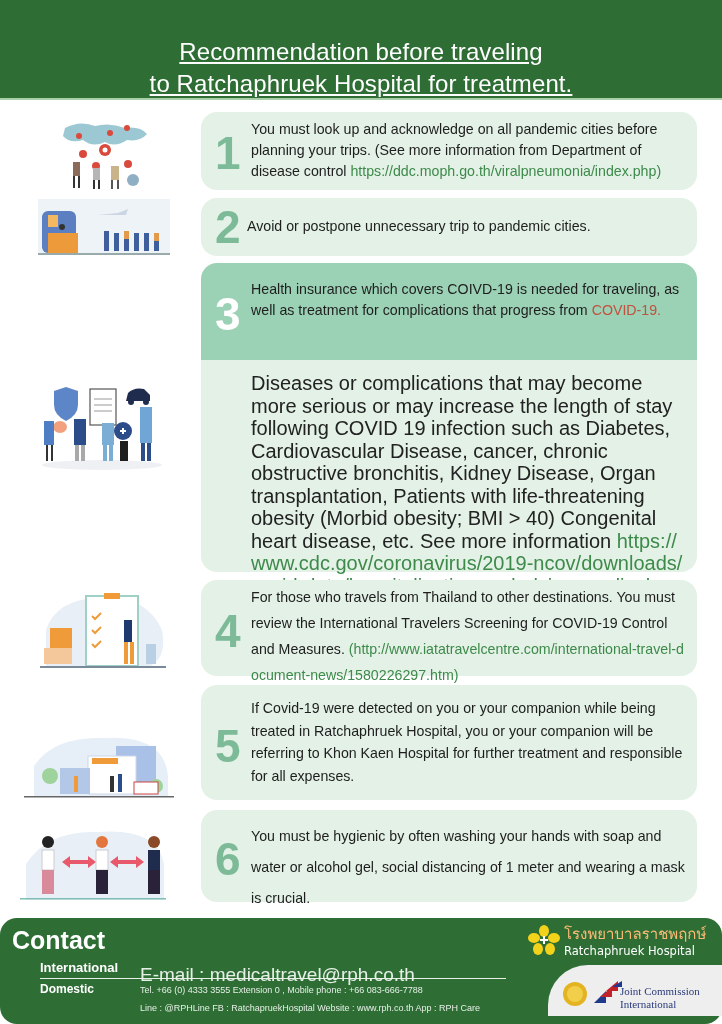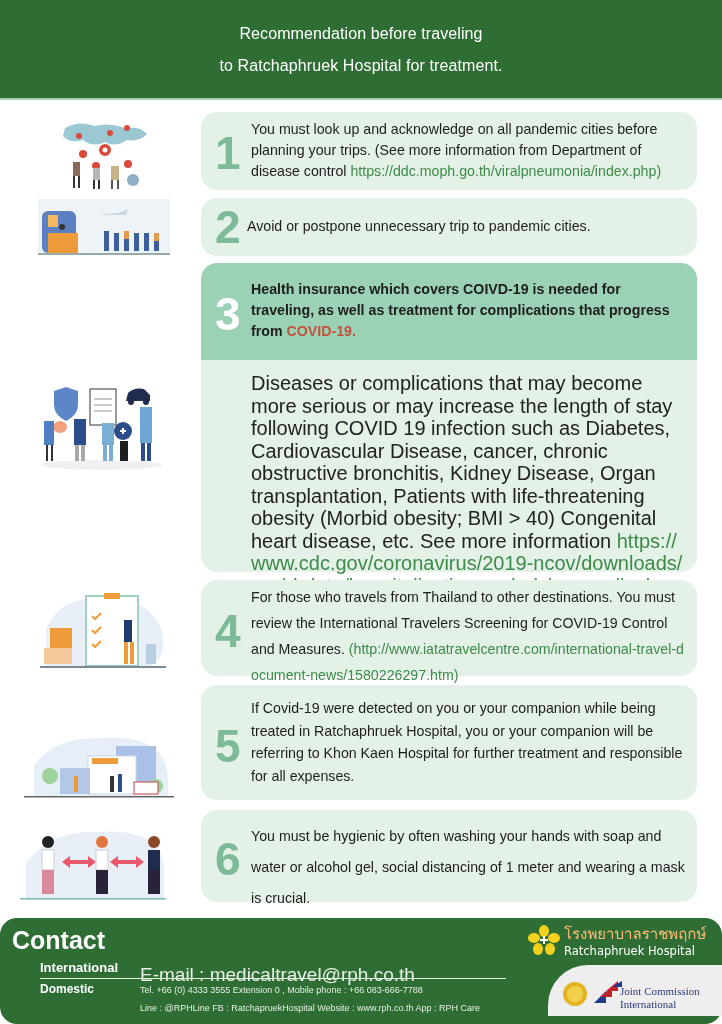--- a/index.html
+++ b/index.html
@@ -5,21 +5,21 @@
   * { box-sizing: border-box; margin: 0; padding: 0; }
   html, body { width: 722px; height: 1024px; background: #ffffff; overflow: hidden; }
   body { font-family: "Liberation Sans", "DejaVu Sans", sans-serif; color: #222; position: relative; }
 
   .header {
     position: absolute; left: 0; top: 0; width: 722px; height: 100px;
     background: #2e6e35; color: #fff; text-align: center;
     border-bottom: 2px solid #a9cfa8;
   }
   .header .title {
-    font-size: 16px; line-height: 32px; padding-top: 18px; letter-spacing: 0.1px;
+    font-size: 24px; line-height: 32px; padding-top: 36px; letter-spacing: 0.1px; text-decoration: underline;
   }
 
   .card {
     position: absolute; left: 201px; width: 496px;
     background: #e3f1e6; border-radius: 16px;
   }
   .card .num {
     position: absolute; left: 14px; font-size: 46px; font-weight: bold;
     color: #7dba98; line-height: 1;
   }
@@ -194,21 +194,21 @@
 </div>
 
 <div class="card" style="top:198px; height:58px;">
   <div class="num" style="top:6px;">2</div>
   <div class="text" style="top:18px; left:46px;">Avoid or postpone unnecessary trip to pandemic cities.</div>
 </div>
 
 <div class="card3-top">
   <div class="card" style="position:absolute; left:0; top:0; width:496px; height:97px; background:transparent;">
     <div class="num" style="top:28px; color:#ffffff;">3</div>
-    <div class="text" style="top:16px;font-weight:bold;">
+    <div class="text" style="top:16px;">
       <span>Health insurance which covers COIVD-19 is needed for traveling, as well as treatment for complications that progress from </span><span class="red">COVID-19.</span>
     </div>
   </div>
 </div>
 <div class="card3-bottom">
   <div class="text" style="position:absolute; left:50px; right:12px; top:12px; font-size:20px; line-height:22.5px;">
     <span>Diseases or complications that may become more serious or may increase the length of stay following COVID 19 infection such as Diabetes, Cardiovascular Disease, cancer, chronic obstructive bronchitis, Kidney Disease, Organ transplantation, Patients with life-threatening obesity (Morbid obesity; BMI &gt; 40) Congenital heart disease, etc. See more information </span><a class="link" style="word-break:break-all;">https://www.cdc.gov/coronavirus/2019-ncov/downloads/covid-data/hospitalization-underlying-medical-conditions.pdf)</a>
   </div>
 </div>
 

